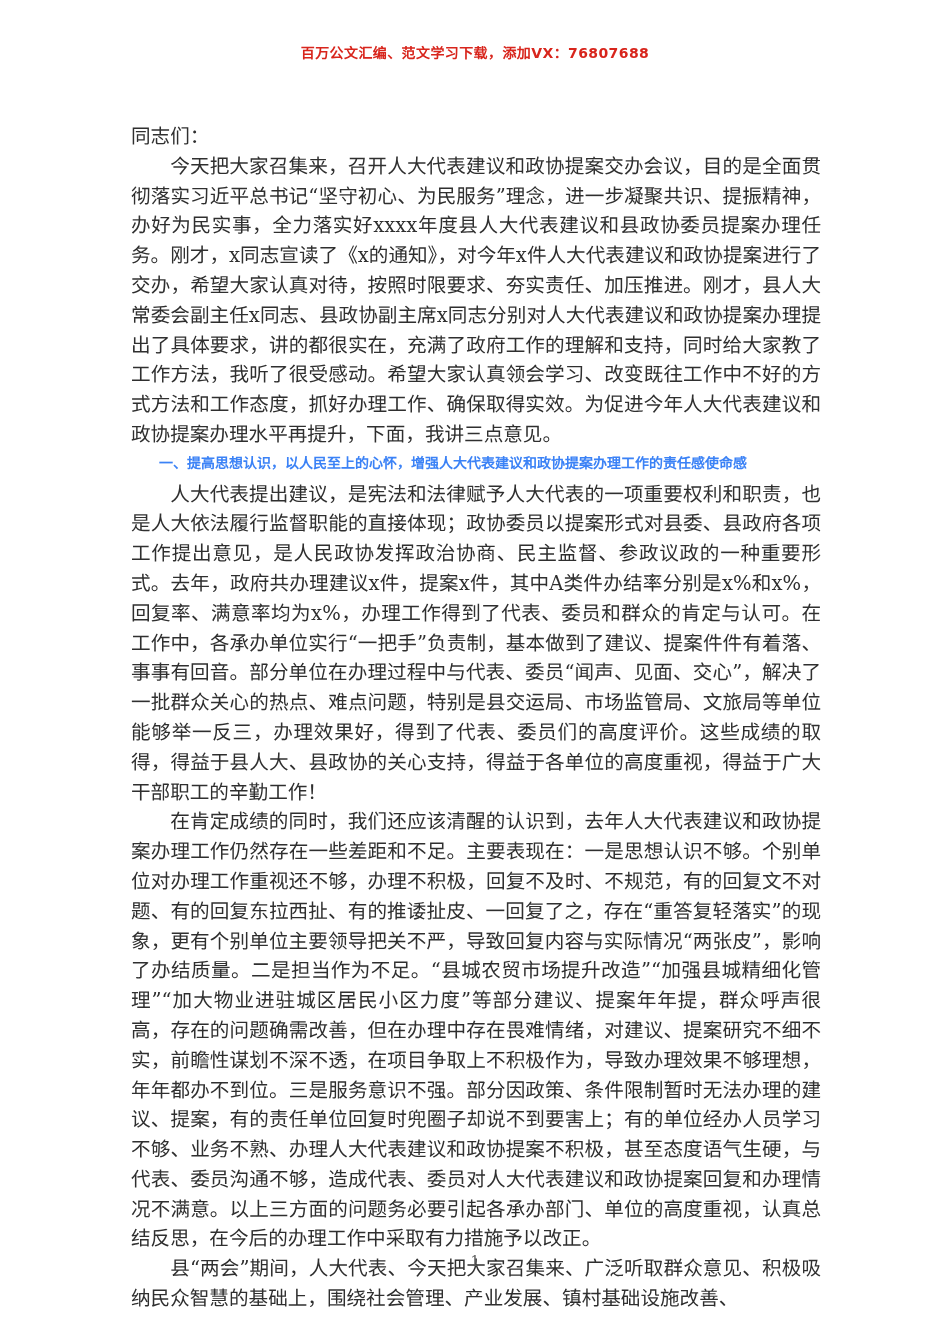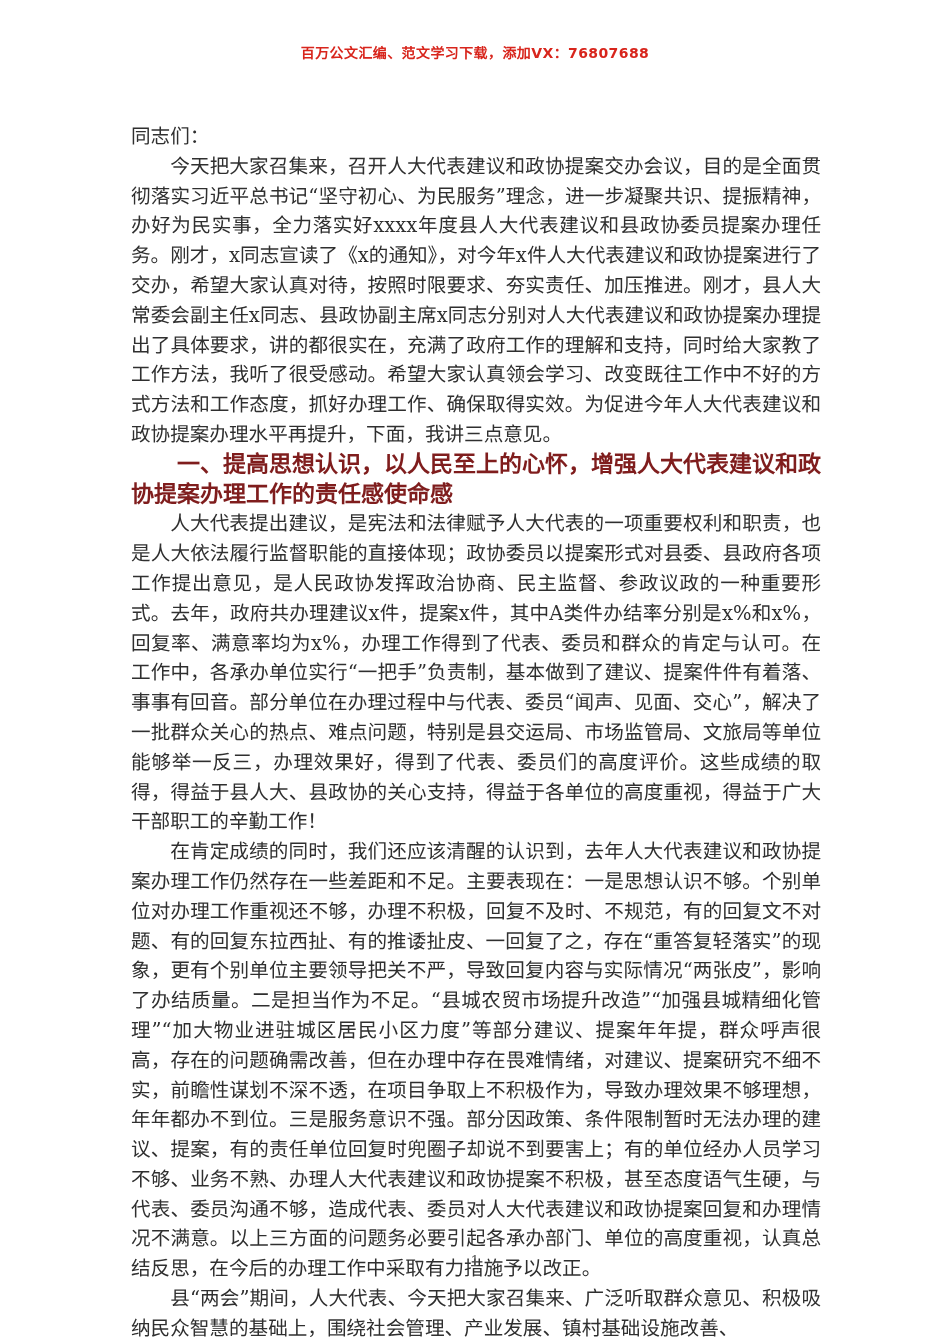--- a/index.html
+++ b/index.html
@@ -53,28 +53,28 @@
     -webkit-font-smoothing: antialiased;
   }
 
   .para.no-indent {
     text-indent: 0;
     margin-top: 36px;
   }
 
   .heading {
     margin: 0;
-    font-size: 23px;
+    font-size: 14px;
     line-height: 29.8px;
-    color: #7f1d1d;
+    color: #3b82f6;
     text-align: justify;
     text-justify: inter-ideograph;
     text-indent: 2em;
     font-weight: 700;
-    font-family: Liberation Sans, sans-serif;
+    font-family: Liberation Mono, monospace;
   }
 
   .page-number {
     position: absolute;
     top: 1252px;
     left: 0;
     width: 950px;
     text-align: center;
     font-size: 14px;
     line-height: 18px;

